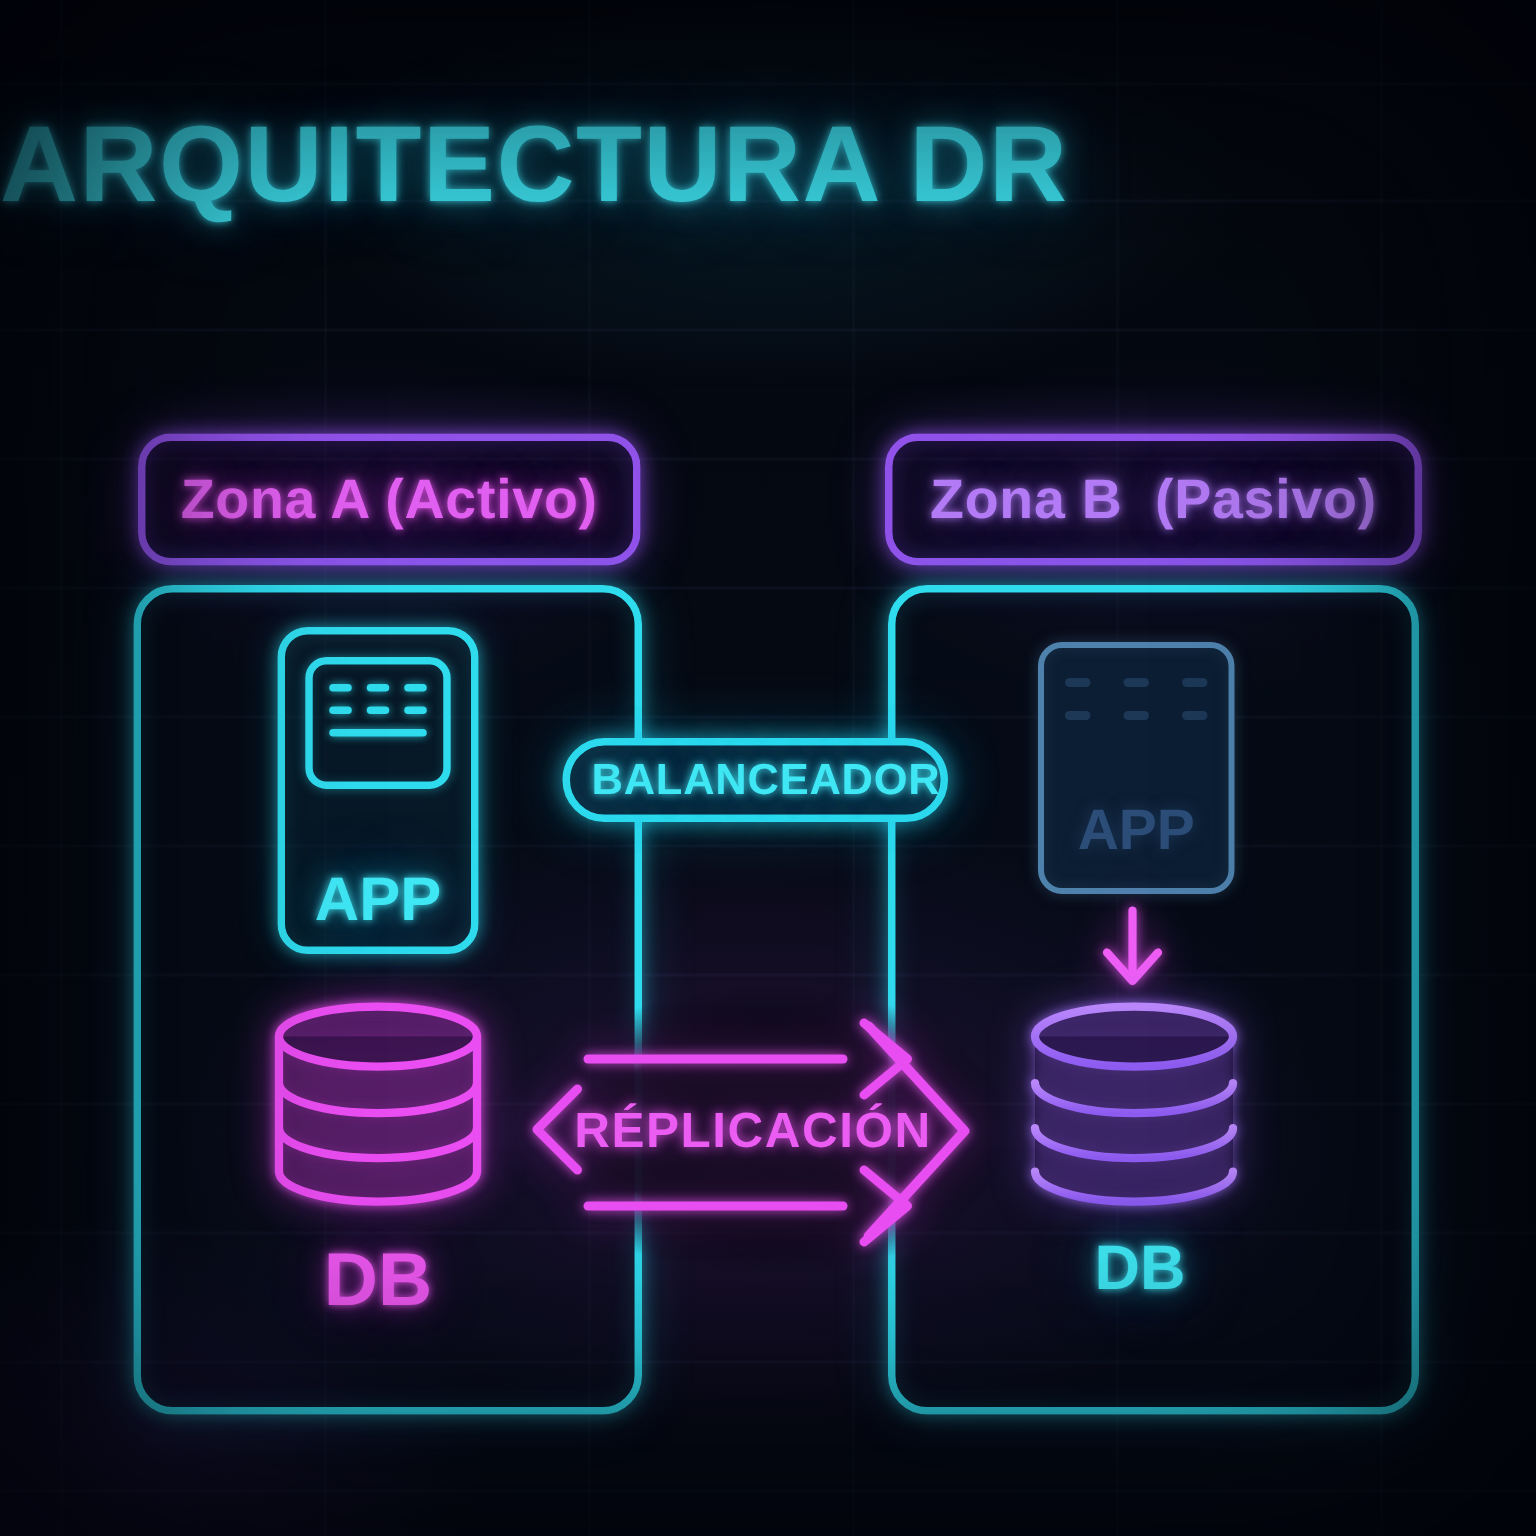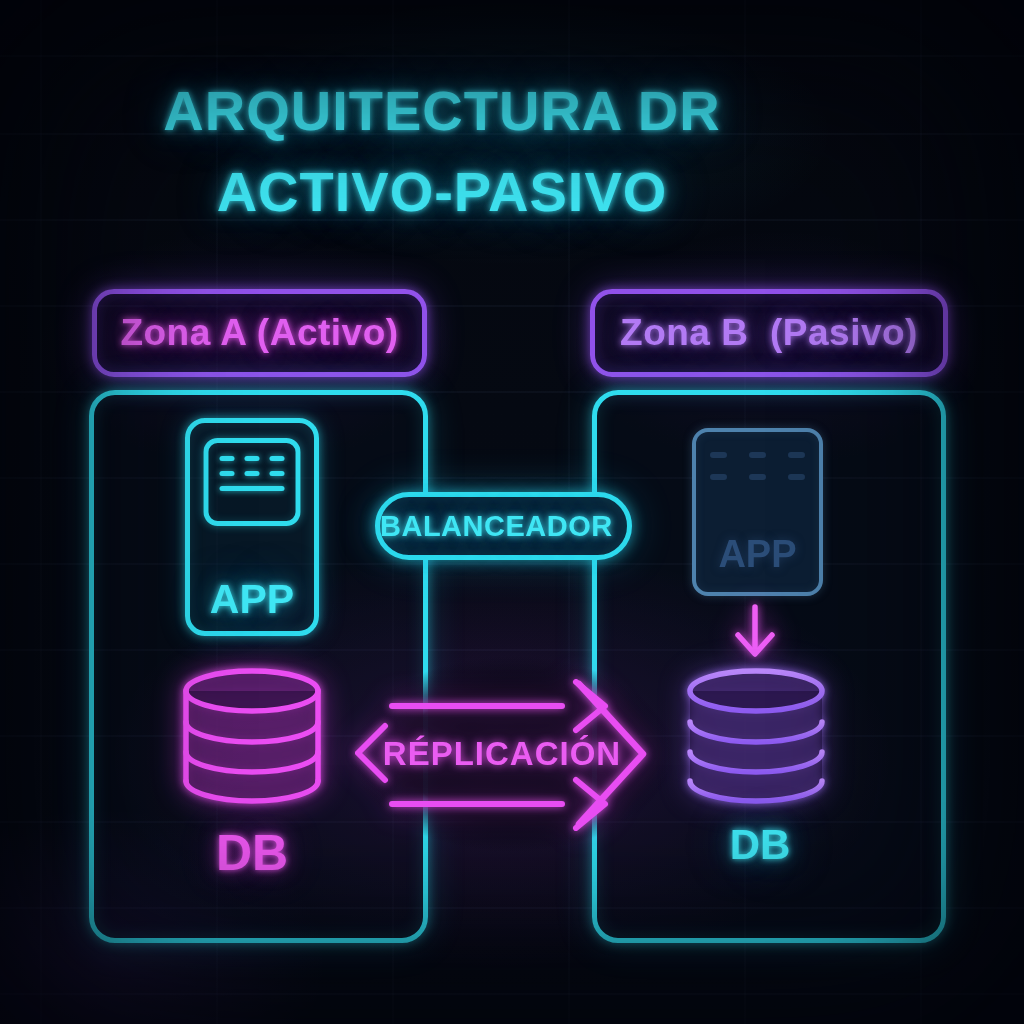--- a/index.html
+++ b/index.html
@@ -25,22 +25,22 @@
   .vignette{position:absolute;inset:0;pointer-events:none;
     box-shadow:inset 0 0 170px 55px rgba(1,2,8,0.85);}
 
   .neon-cyan{color:#3fe6f4;
     text-shadow:0 0 6px rgba(63,230,244,.95),0 0 20px rgba(40,205,235,.55),0 0 48px rgba(28,170,225,.35);}
   .neon-magenta{color:#ee58f2;
     text-shadow:0 0 6px rgba(238,88,242,.9),0 0 18px rgba(225,60,240,.5),0 0 42px rgba(200,50,235,.3);}
   .neon-purple{color:#b27af4;
     text-shadow:0 0 6px rgba(178,122,244,.9),0 0 18px rgba(150,90,240,.5),0 0 42px rgba(140,80,235,.3);}
 
-  .title{position:absolute;top:70px;left:0;width:884px;text-align:center;
-    font-size:56px;line-height:81px;letter-spacing:1px;}
+  .title{position:absolute;top:70px;left:0;width:884px;
+    font-size:72px;line-height:81px;letter-spacing:1px;}
 
   .zone-label-box{position:absolute;display:flex;align-items:center;justify-content:center;
     border:5px solid #9152ea;border-radius:22px;background:rgba(30,15,58,.35);
     box-shadow:0 0 12px rgba(145,82,234,.7),0 0 36px rgba(130,70,230,.32),inset 0 0 18px rgba(130,70,230,.28);}
   .zone-label-box.a{left:92px;top:289px;width:325px;height:78px;}
   .zone-label-box.b{left:590px;top:289px;width:348px;height:78px;}
   .zone-label{font-size:37px;white-space:pre;letter-spacing:.5px;}
 
   .zone-box{position:absolute;border:5px solid #2fdcee;border-radius:26px;
     background:rgba(9,20,36,.22);
@@ -57,23 +57,23 @@
     box-shadow:0 0 8px rgba(47,220,238,.45),inset 0 0 8px rgba(47,220,238,.2);}
   .dash-row{display:flex;justify-content:space-between;margin-bottom:10px;}
   .dash-row i,.dash-full{display:block;background:#2fdcee;border-radius:2.5px;
     box-shadow:0 0 6px rgba(47,220,238,.8);}
   .dash-row i{width:15px;height:5px;}
   .dash-full{height:5px;margin-top:1px;}
   .app-card-text{position:absolute;left:0;bottom:10px;width:100%;text-align:center;
     font-size:41px;line-height:43px;}
 
   
-  .pill{position:absolute;left:375px;top:492px;width:257px;height:68px;border-radius:40px;
+  .pill{position:absolute;left:375px;top:492px;width:257px;height:56px;border-radius:40px;
     border:5px solid #2fdcee;background:#0a1c2e;box-sizing:border-box;z-index:6;
-    display:flex;align-items:center;justify-content:flex-start;
+    display:flex;align-items:center;justify-content:flex-end;
     box-shadow:0 0 14px rgba(47,220,238,.6),0 0 42px rgba(35,190,235,.3),inset 0 0 14px rgba(47,220,238,.18);}
   .pill span{font-size:29px;letter-spacing:.5px;}
 
   
   .app-card-muted{position:absolute;left:692px;top:428px;width:131px;height:168px;
     border:4px solid #4e82ad;border-radius:16px;background:#0c1e33;box-sizing:border-box;
     box-shadow:0 0 10px rgba(78,130,173,.35),inset 0 0 10px rgba(78,130,173,.15);}
   .muted-rows{padding:20px 14px 0;}
   .muted-rows .dash-row{margin-bottom:16px;}
   .muted-rows i{width:17px;height:6px;background:#1d3757;border-radius:3px;box-shadow:none;}
@@ -98,21 +98,20 @@
 </style>
 </head>
 <body>
 
 <div class="canvas">
   <div class="bricks"></div>
   <div class="glows"></div>
 
   <div class="title neon-cyan">
     <div>ARQUITECTURA DR</div>
-    <div>ACTIVO-PASIVO</div>
   </div>
 
   <div class="zone-label-box a">
     <span class="zone-label neon-magenta" style="color:#e05ff0">Zona A (Activo)</span>
   </div>
   <div class="zone-label-box b">
     <span class="zone-label neon-purple">Zona B  (Pasivo)</span>
   </div>
 
   <div class="zone-box a"></div>

